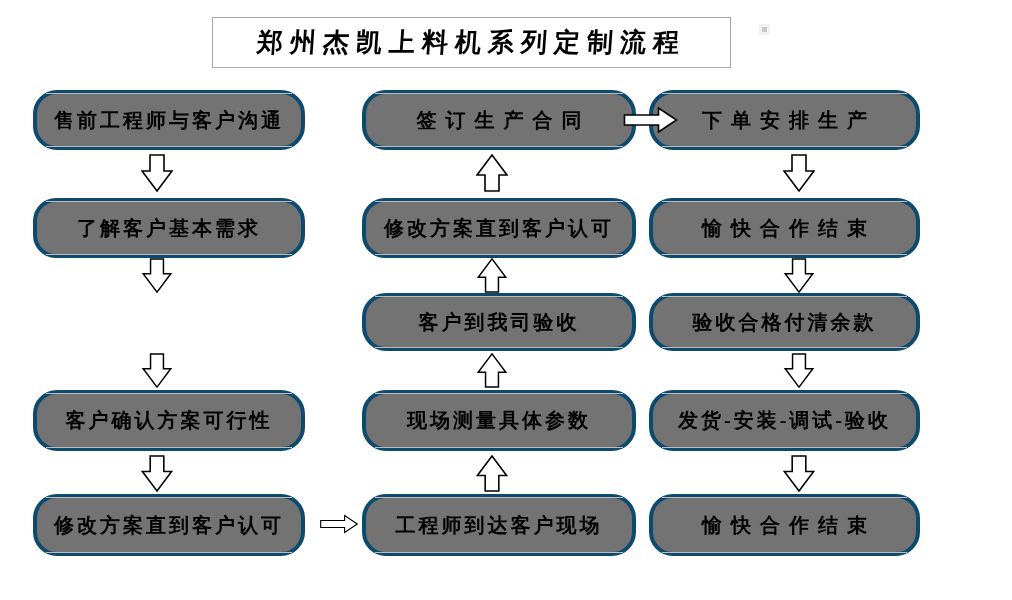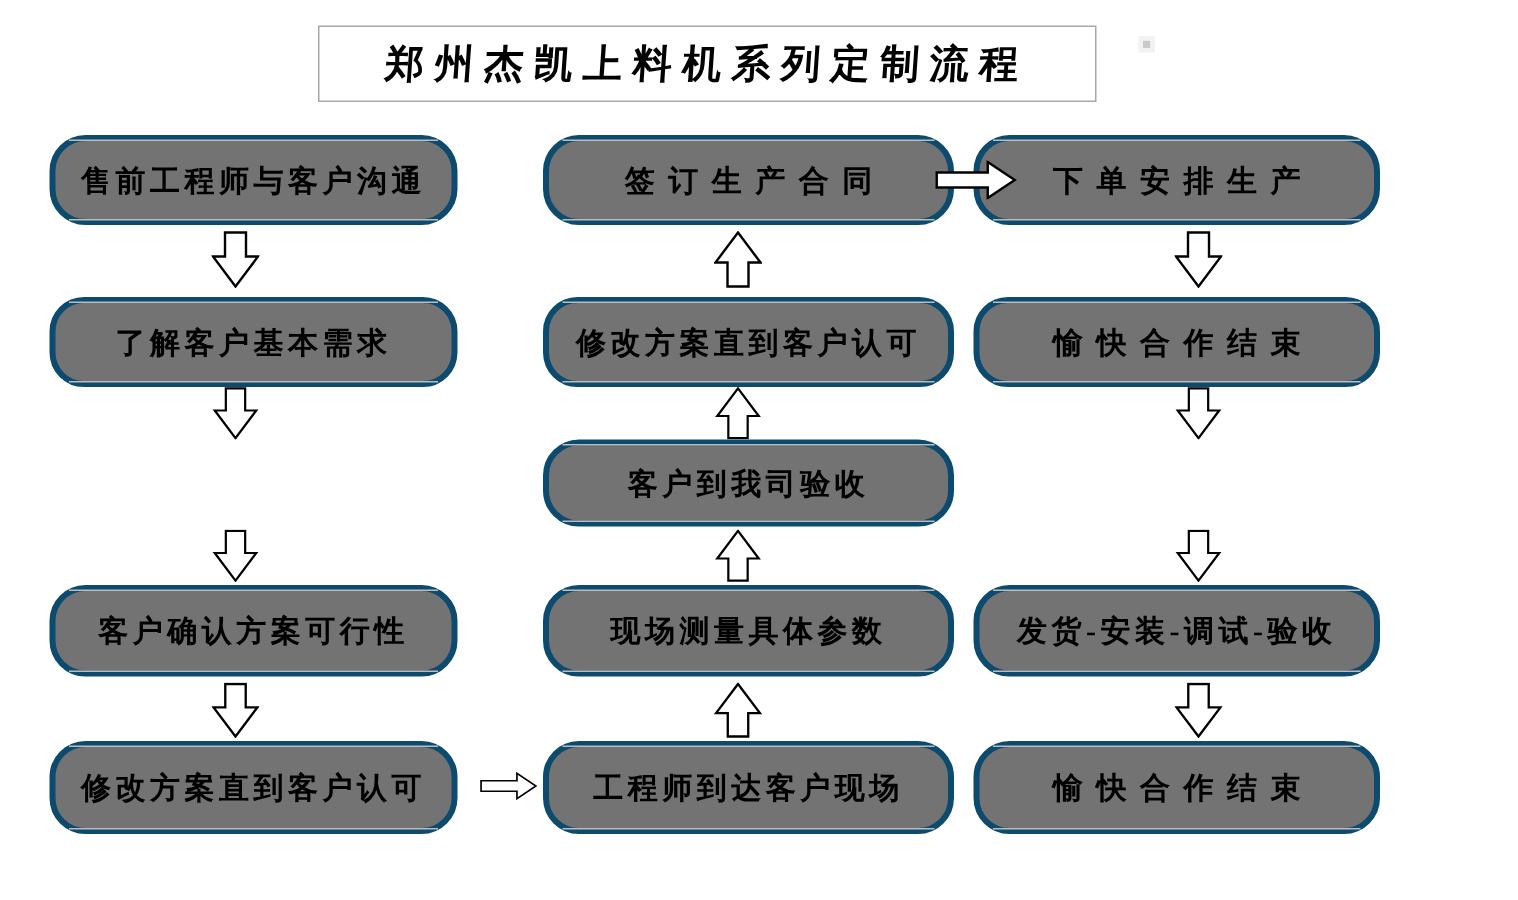--- a/index.html
+++ b/index.html
@@ -84,20 +84,21 @@
   <div class="box cL r5">修改方案直到客户认可</div>
 
   <div class="box cM r1 sp-wide">签订生产合同</div>
   <div class="box cM r2">修改方案直到客户认可</div>
   <div class="box cM r3">客户到我司验收</div>
   <div class="box cM r5">工程师到达客户现场</div>
   <div class="box cM r4">现场测量具体参数</div>
 
   <div class="box cR r1 sp-wide">下单安排生产</div>
   <div class="box cR r2 sp-wide">愉快合作结束</div>
+  <div class="box cR r3">验收合格付清余款</div>
   <div class="box cR r5 sp-wide">愉快合作结束</div>
   <div class="box cR r4">发货-安装-调试-验收</div>
 
   <div class="arrow ax-L g1">
     <svg width="32" height="38" viewBox="0 0 32 38">
         <polygon points="9,1 23,1 23,17 31,17 16,37 1,17 9,17" fill="#fff" stroke="#000" stroke-width="1.6"></polygon>
       </svg>
   </div>
   <div class="arrow ax-L g2">
     <svg width="32" height="35" viewBox="0 0 32 38">

